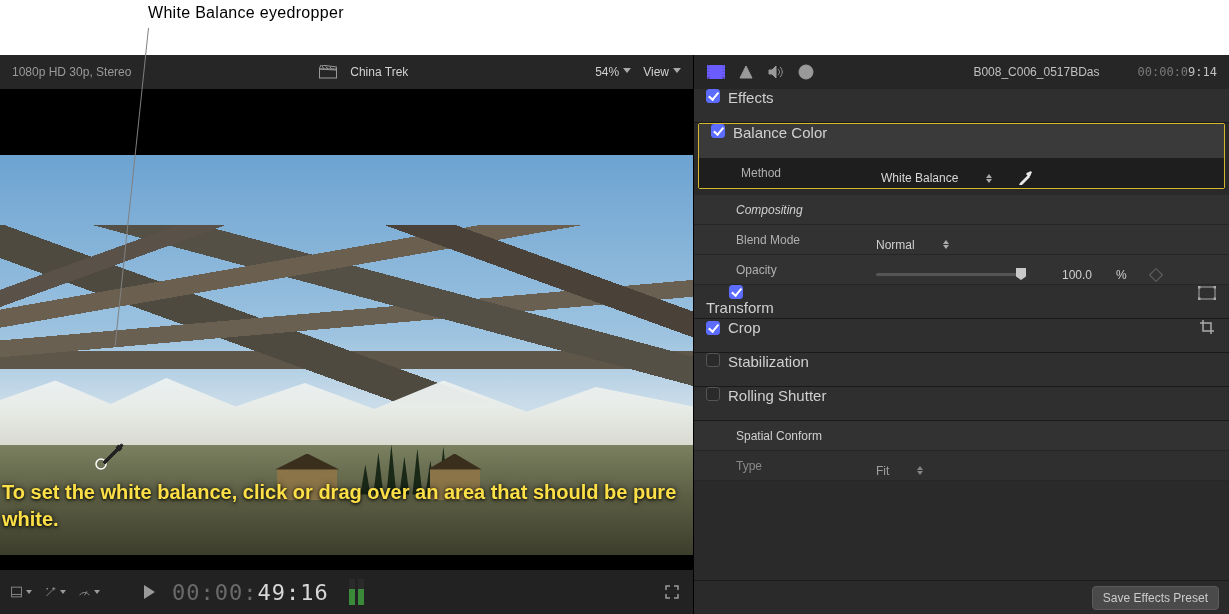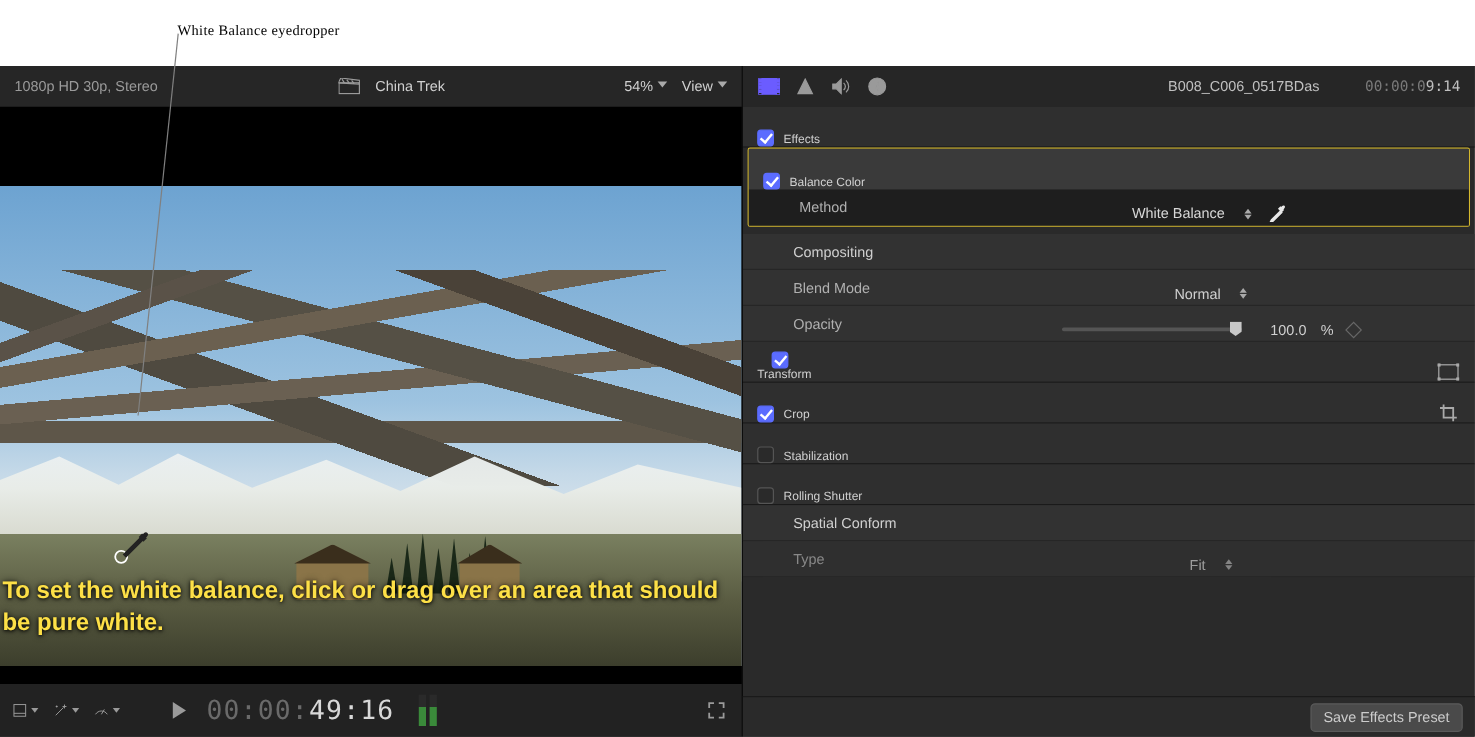--- a/index.html
+++ b/index.html
@@ -20,47 +20,46 @@
     background: #ffffff;
     font-family: -apple-system, "Helvetica Neue", Arial, sans-serif;
     font-size: 13px;
     color: var(--text-light);
     width: 1229px;
   }
   
   .annotation {
     height: 55px;
     padding-left: 148px;
-    padding-top: 18px;
+    padding-top: 4px;
     color: #000;
-    font-size: 12px;
+    font-size: 16px;
     letter-spacing: 0.3px;
     background: #fff;
     position: relative;
-    font-family: Liberation Serif, serif;
   }
   .anno-line {
     position: absolute;
     left: 148px;
     top: 28px;
     width: 1px;
     height: 320px;
     background: #808080;
     z-index: 50;
     transform: rotate(6deg);
     transform-origin: top;
   }
   .app {
     display: flex;
     height: 559px;
     background: var(--bg-dark);
   }
   
   .viewer-pane {
-    width: 619px;
+    width: 694px;
     display: flex;
     flex-direction: column;
     background: #1a1a1a;
     border-right: 1px solid #000;
   }
   .viewer-top {
     height: 34px;
     display: flex;
     align-items: center;
     padding: 0 12px;
@@ -227,44 +226,44 @@
     color:#7a7a7a;
     font-size:12px;
     font-family: monospace;
   }
   .clip-tc .bright { color:#c0c0c0; }
   .insp-body {
     flex:1;
     overflow:auto;
   }
   .section-header {
-    display:flex; align-items:flex-end;
+    display:flex; align-items:flex-start;
     height:34px;
     padding:0 12px;
     background:#2f2f2f;
-    font-size:10px;
+    font-size:15px;
     color:#d0d0d0;
     border-bottom:1px solid #1a1a1a;
   }
   .section-header.has-tool { justify-content:space-between; }
   .row {
     display:flex; align-items:center;
     height:30px;
     padding:0 12px 0 28px;
     background:#323232;
     color:#b0b0b0;
     font-size:12px;
     border-bottom:1px solid #262626;
   }
   .row.indent { padding-left:42px; }
   .row .label { flex:0 0 140px; }
   .row .value-zone {
     flex:1;
-    display:flex; align-items:center; justify-content:center;
-    gap:12px;
+    display:flex; align-items:center; justify-content:flex-start;
+    gap:24px;
     margin-top:10px;
   }
   .chk {
     width:14px; height:14px;
     border:1px solid #555;
     border-radius:3px;
     display:inline-flex; align-items:center; justify-content:center;
     margin-right:8px;
     background:#2a2a2a;
   }
@@ -492,21 +491,21 @@
             <span>
               <svg width="20" height="20" viewBox="0 0 20 20">
                   <path d="M4 16 L12 8 L14 10 L6 18 L3 18 Z M13 5 C15 3 17 5 15 7 L13 9 L11 7 Z" fill="#e8e8e8"></path>
                   <path d="M11 6 L14 9" stroke="#e8e8e8" stroke-width="3"></path>
                 </svg>
             </span>
           </div>
         </div>
       </div>
 
-      <div class="row indent" style="margin-top:6px;">
+      <div class="row indent" style="margin-top:6px;font-style:italic;">
         <span style="color:#d0d0d0;">Compositing</span>
       </div>
       <div class="row indent">
         <span class="label">Blend Mode</span>
         <div class="value-zone">
           <span style="color:#d0d0d0;">Normal</span>
           <span class="up-down"></span>
         </div>
       </div>
       <div class="row indent">

